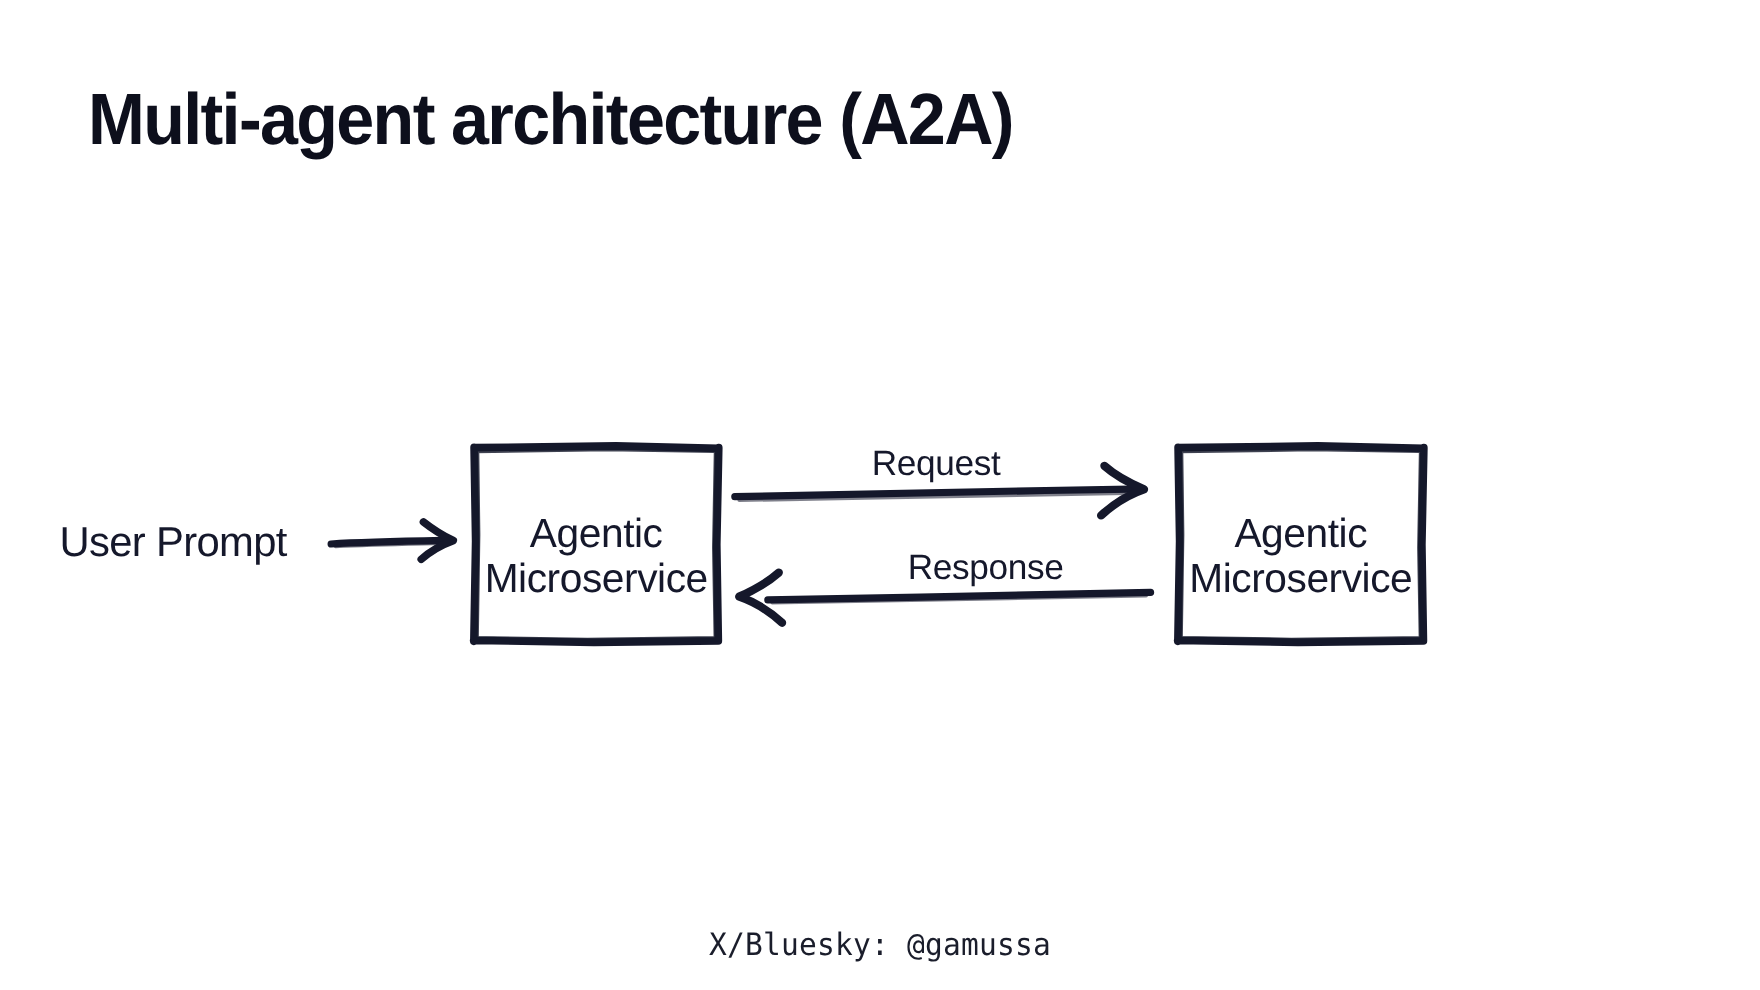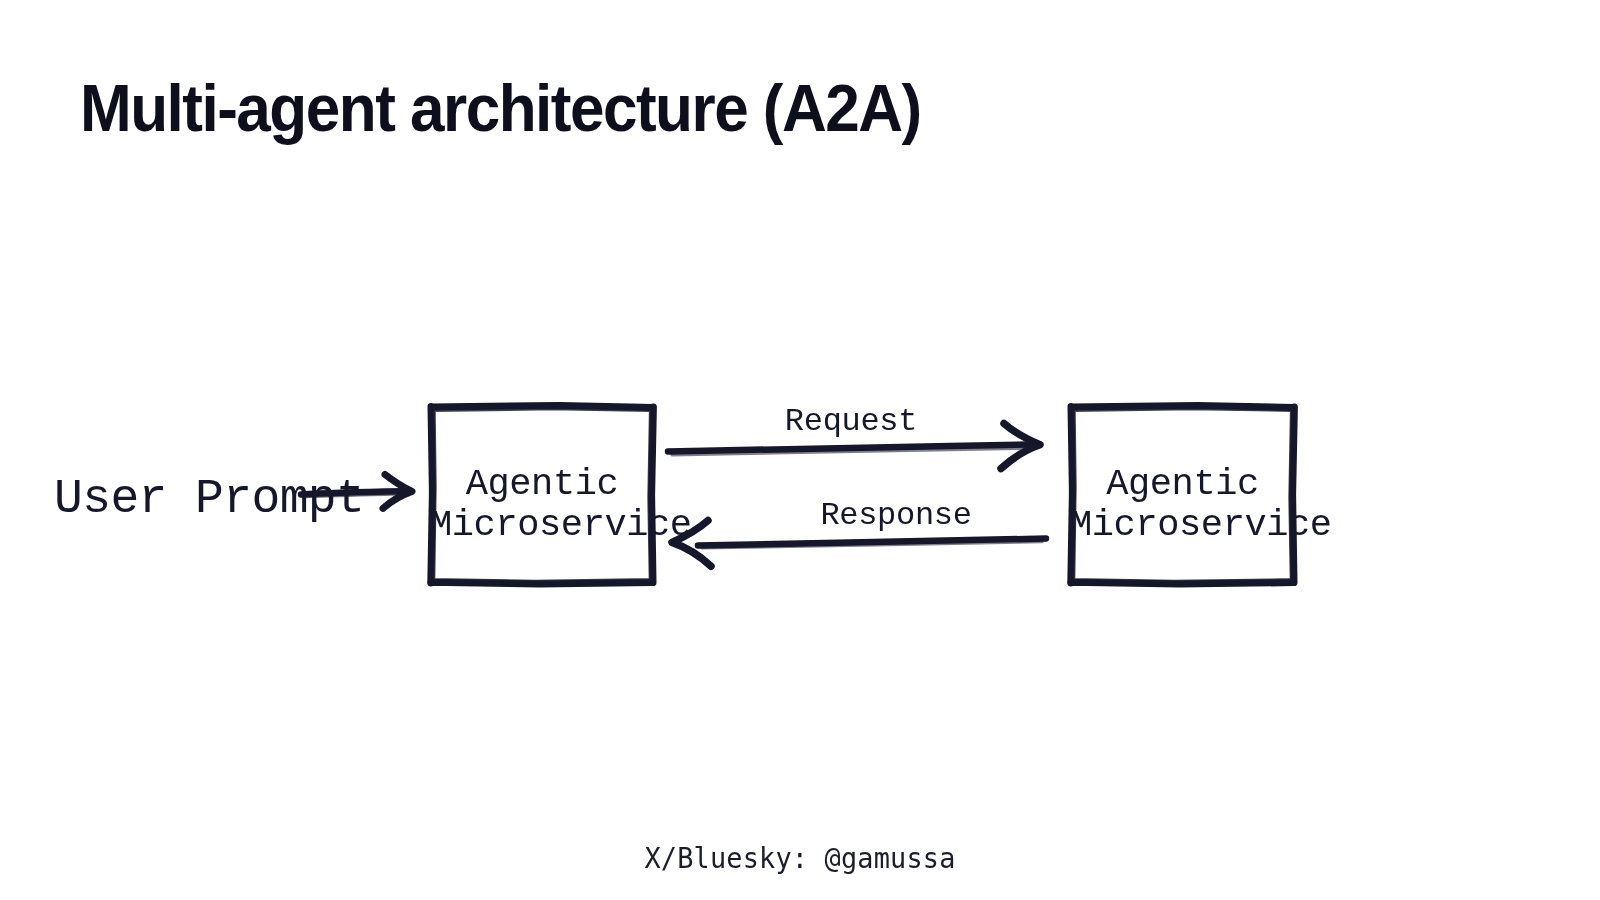--- a/index.html
+++ b/index.html
@@ -44,21 +44,21 @@
   #diagram svg {
     display: block;
     width: 1600px;
     height: 900px;
   }
 
   
   .diagram-text {
     position: absolute;
     color: #15182b;
-    font-family: Liberation Mono, monospace;
+    font-family: Liberation Sans, sans-serif;
     white-space: nowrap;
   }
 
   .node-label {
     text-align: center;
     font-size: 37px;
     line-height: 1.12;
     letter-spacing: -0.4px;
     margin-top: 12px;
   }
@@ -70,21 +70,21 @@
   }
   #node-right-label {
     left: 1070px;
     top: 452px;
     width: 225px;
   }
 
   #user-prompt-label {
     left: 54px;
     top: 472px;
-    font-size: 48px;
+    font-size: 38px;
     letter-spacing: -0.6px;
   }
 
   .edge-label {
     font-size: 32px;
     letter-spacing: -0.3px;
     text-align: center;
   }
   #edge-request-label {
     left: 751px;

